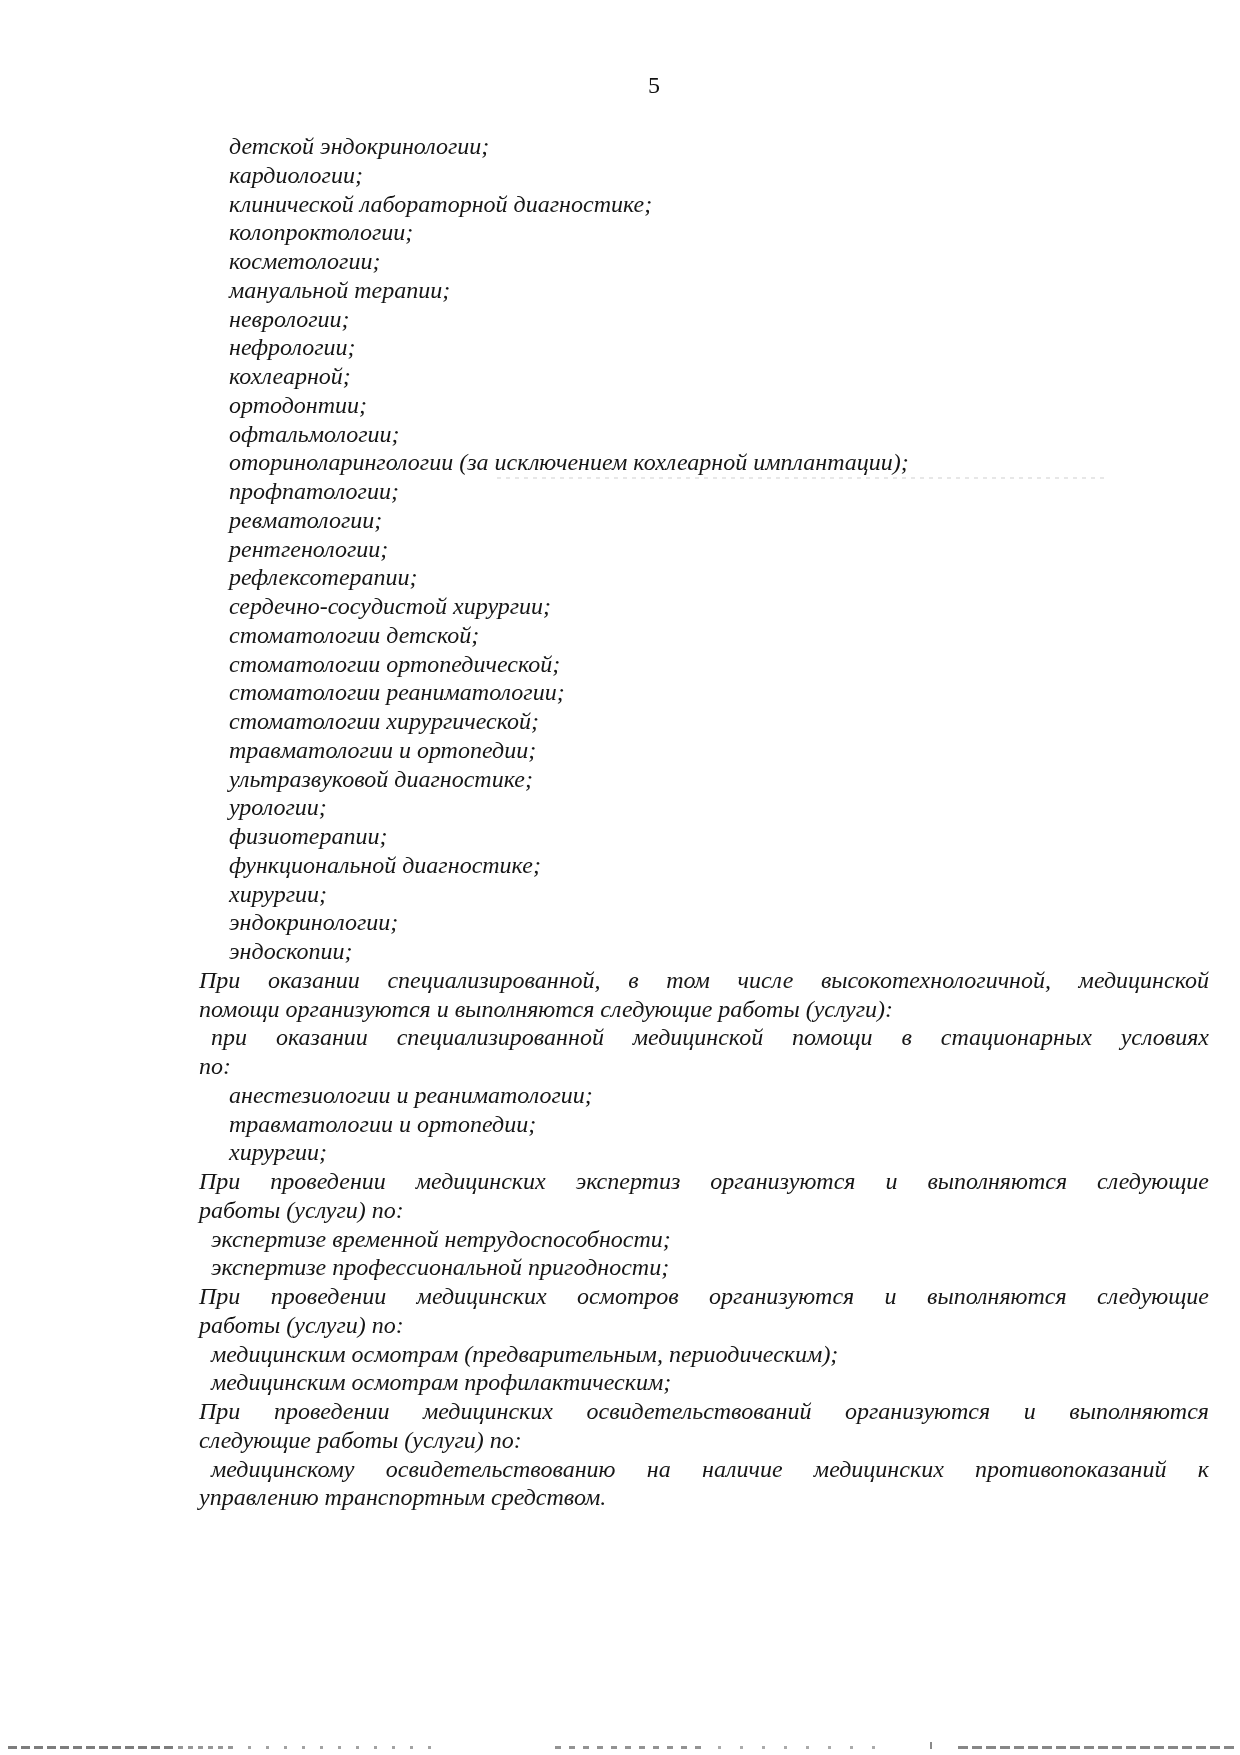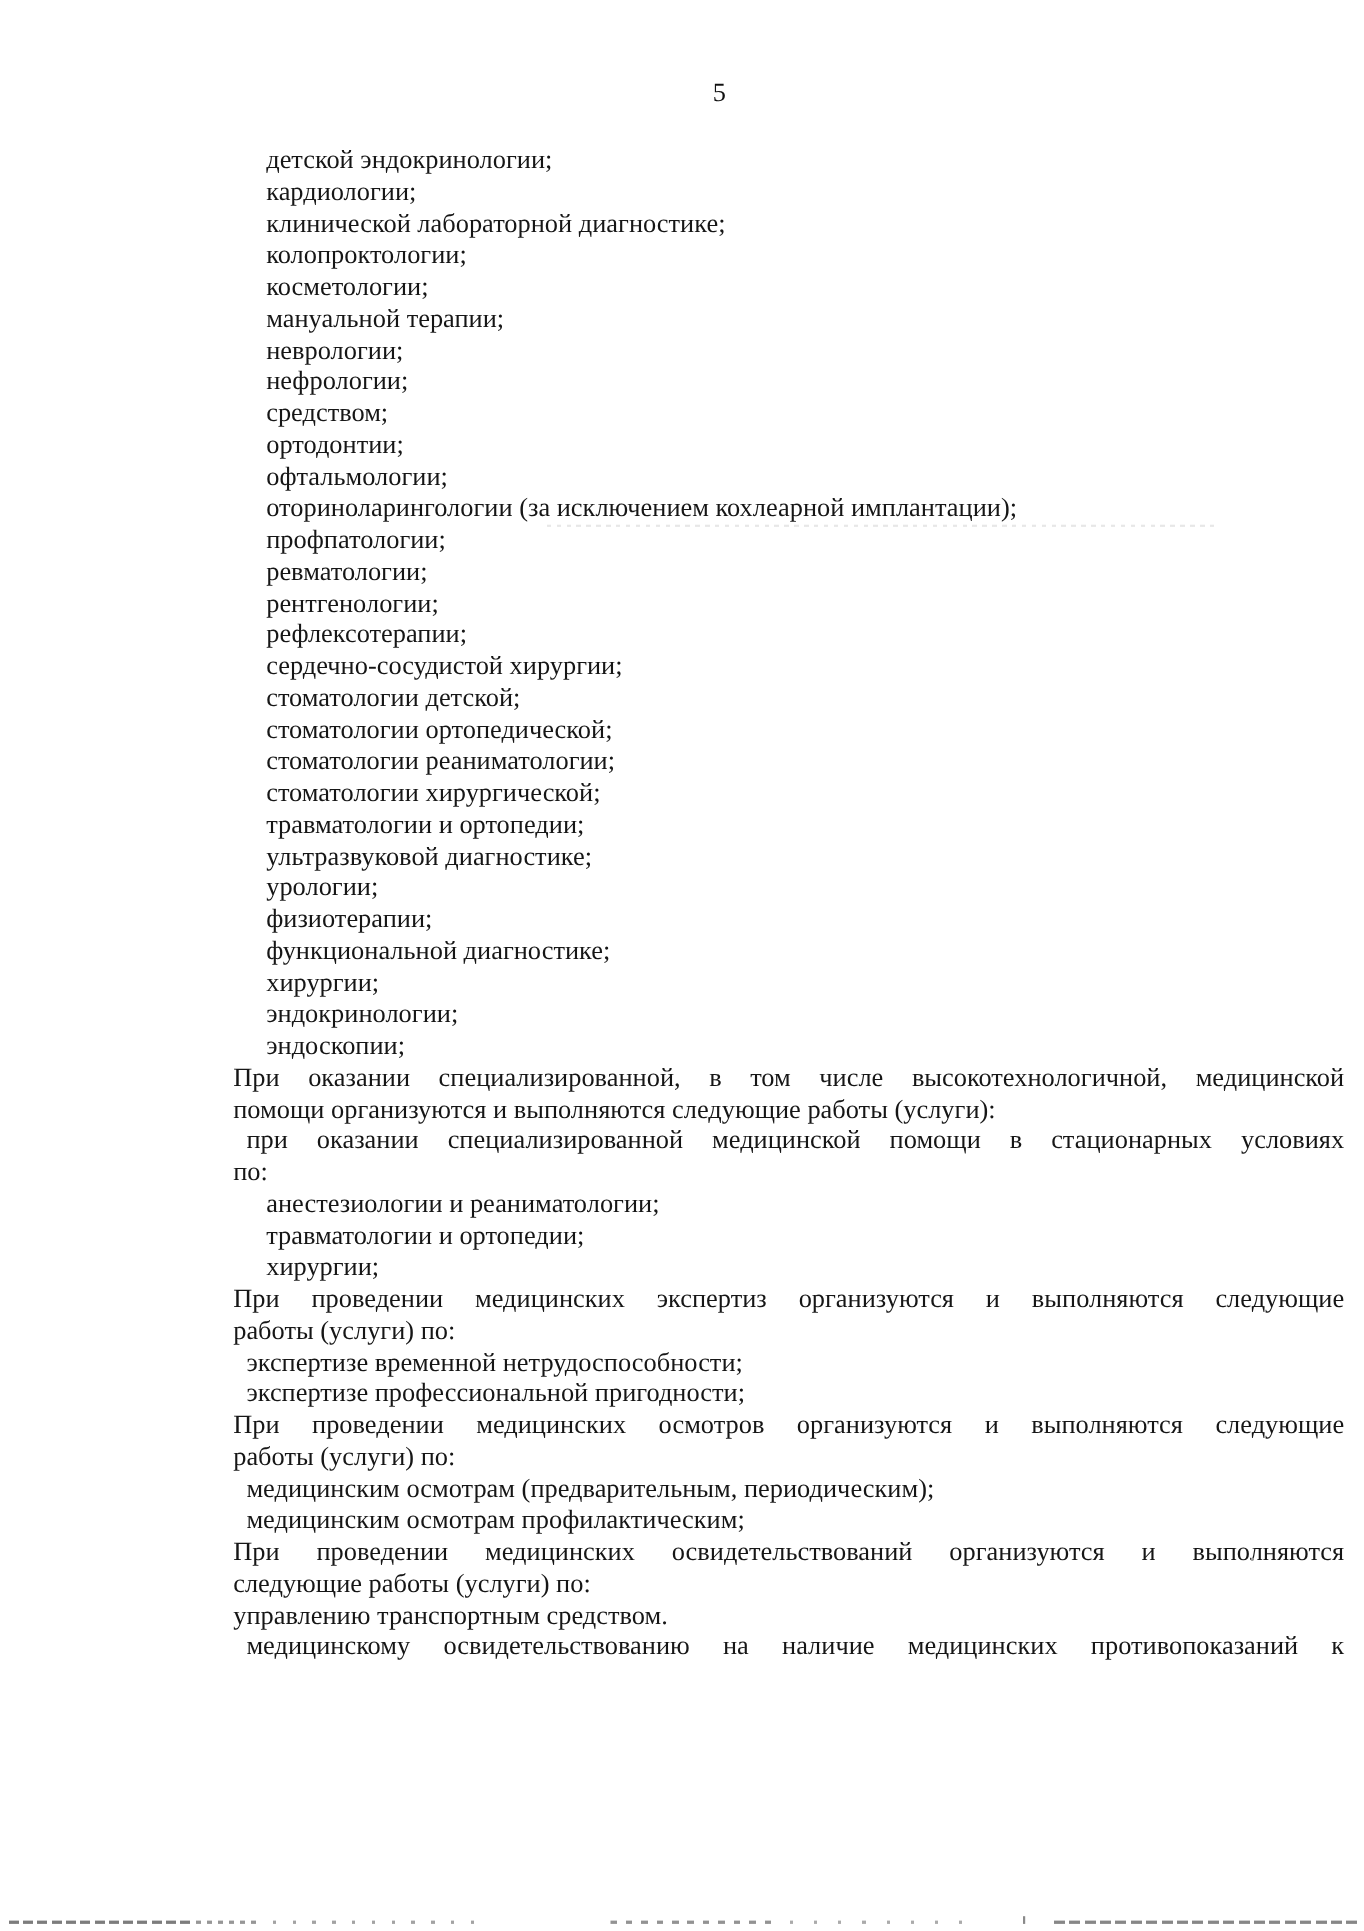--- a/index.html
+++ b/index.html
@@ -20,24 +20,25 @@
     position: absolute;
     top: 72px;
     left: 648px;
     font-size: 24px;
     line-height: 26px;
     color: #111111;
   }
   .doc-body {
     position: absolute;
     top: 132px;
-    left: 212px;
+    left: 199px;
     width: 1010px;
     font-size: 24px;
     line-height: 28.75px;
+    font-style: italic;
   }
   .line {
     margin: 0;
     text-align: left;
     text-align-last: left;
     white-space: normal;
   }
   .line.indent-item { text-indent: 30px; }
   .line.indent-sub  { text-indent: 12px; }
   .line.indent-none { text-indent: 0; }
@@ -82,21 +83,21 @@
 
   <div class="doc-body">
       <p class="line indent-item">детской эндокринологии;</p>
       <p class="line indent-item">кардиологии;</p>
       <p class="line indent-item">клинической лабораторной диагностике;</p>
       <p class="line indent-item">колопроктологии;</p>
       <p class="line indent-item">косметологии;</p>
       <p class="line indent-item">мануальной терапии;</p>
       <p class="line indent-item">неврологии;</p>
       <p class="line indent-item">нефрологии;</p>
-      <p class="line indent-item">средством;</p>
+      <p class="line indent-item">кохлеарной;</p>
       <p class="line indent-item">ортодонтии;</p>
       <p class="line indent-item">офтальмологии;</p>
       <p class="line indent-item">оториноларингологии (за исключением кохлеарной имплантации);</p>
       <p class="line indent-item">профпатологии;</p>
       <p class="line indent-item">ревматологии;</p>
       <p class="line indent-item">рентгенологии;</p>
       <p class="line indent-item">рефлексотерапии;</p>
       <p class="line indent-item">сердечно-сосудистой хирургии;</p>
       <p class="line indent-item">стоматологии детской;</p>
       <p class="line indent-item">стоматологии ортопедической;</p>
@@ -120,22 +121,22 @@
       <p class="line indent-none justified">При проведении медицинских экспертиз организуются и выполняются следующие</p>
       <p class="line indent-none">работы (услуги) по:</p>
       <p class="line indent-sub">экспертизе временной нетрудоспособности;</p>
       <p class="line indent-sub">экспертизе профессиональной пригодности;</p>
       <p class="line indent-none justified">При проведении медицинских осмотров организуются и выполняются следующие</p>
       <p class="line indent-none">работы (услуги) по:</p>
       <p class="line indent-sub">медицинским осмотрам (предварительным, периодическим);</p>
       <p class="line indent-sub">медицинским осмотрам профилактическим;</p>
       <p class="line indent-none justified">При проведении медицинских освидетельствований организуются и выполняются</p>
       <p class="line indent-none">следующие работы (услуги) по:</p>
+      <p class="line indent-sub justified">медицинскому освидетельствованию на наличие медицинских противопоказаний к</p>
       <p class="line indent-none">управлению транспортным средством.</p>
-      <p class="line indent-sub justified">медицинскому освидетельствованию на наличие медицинских противопоказаний к</p>
     </div>
 
   <div class="scan-artifact faint-streak"></div>
   <div class="scan-artifact speck"></div>
   <div class="scan-artifact bottom-seg seg1"></div>
   <div class="scan-artifact bottom-seg seg2"></div>
   <div class="scan-artifact bottom-seg seg3"></div>
   <div class="scan-artifact bottom-seg seg4"></div>
   <div class="scan-artifact bottom-seg seg5"></div>
   <div class="scan-artifact bottom-seg seg6"></div>

